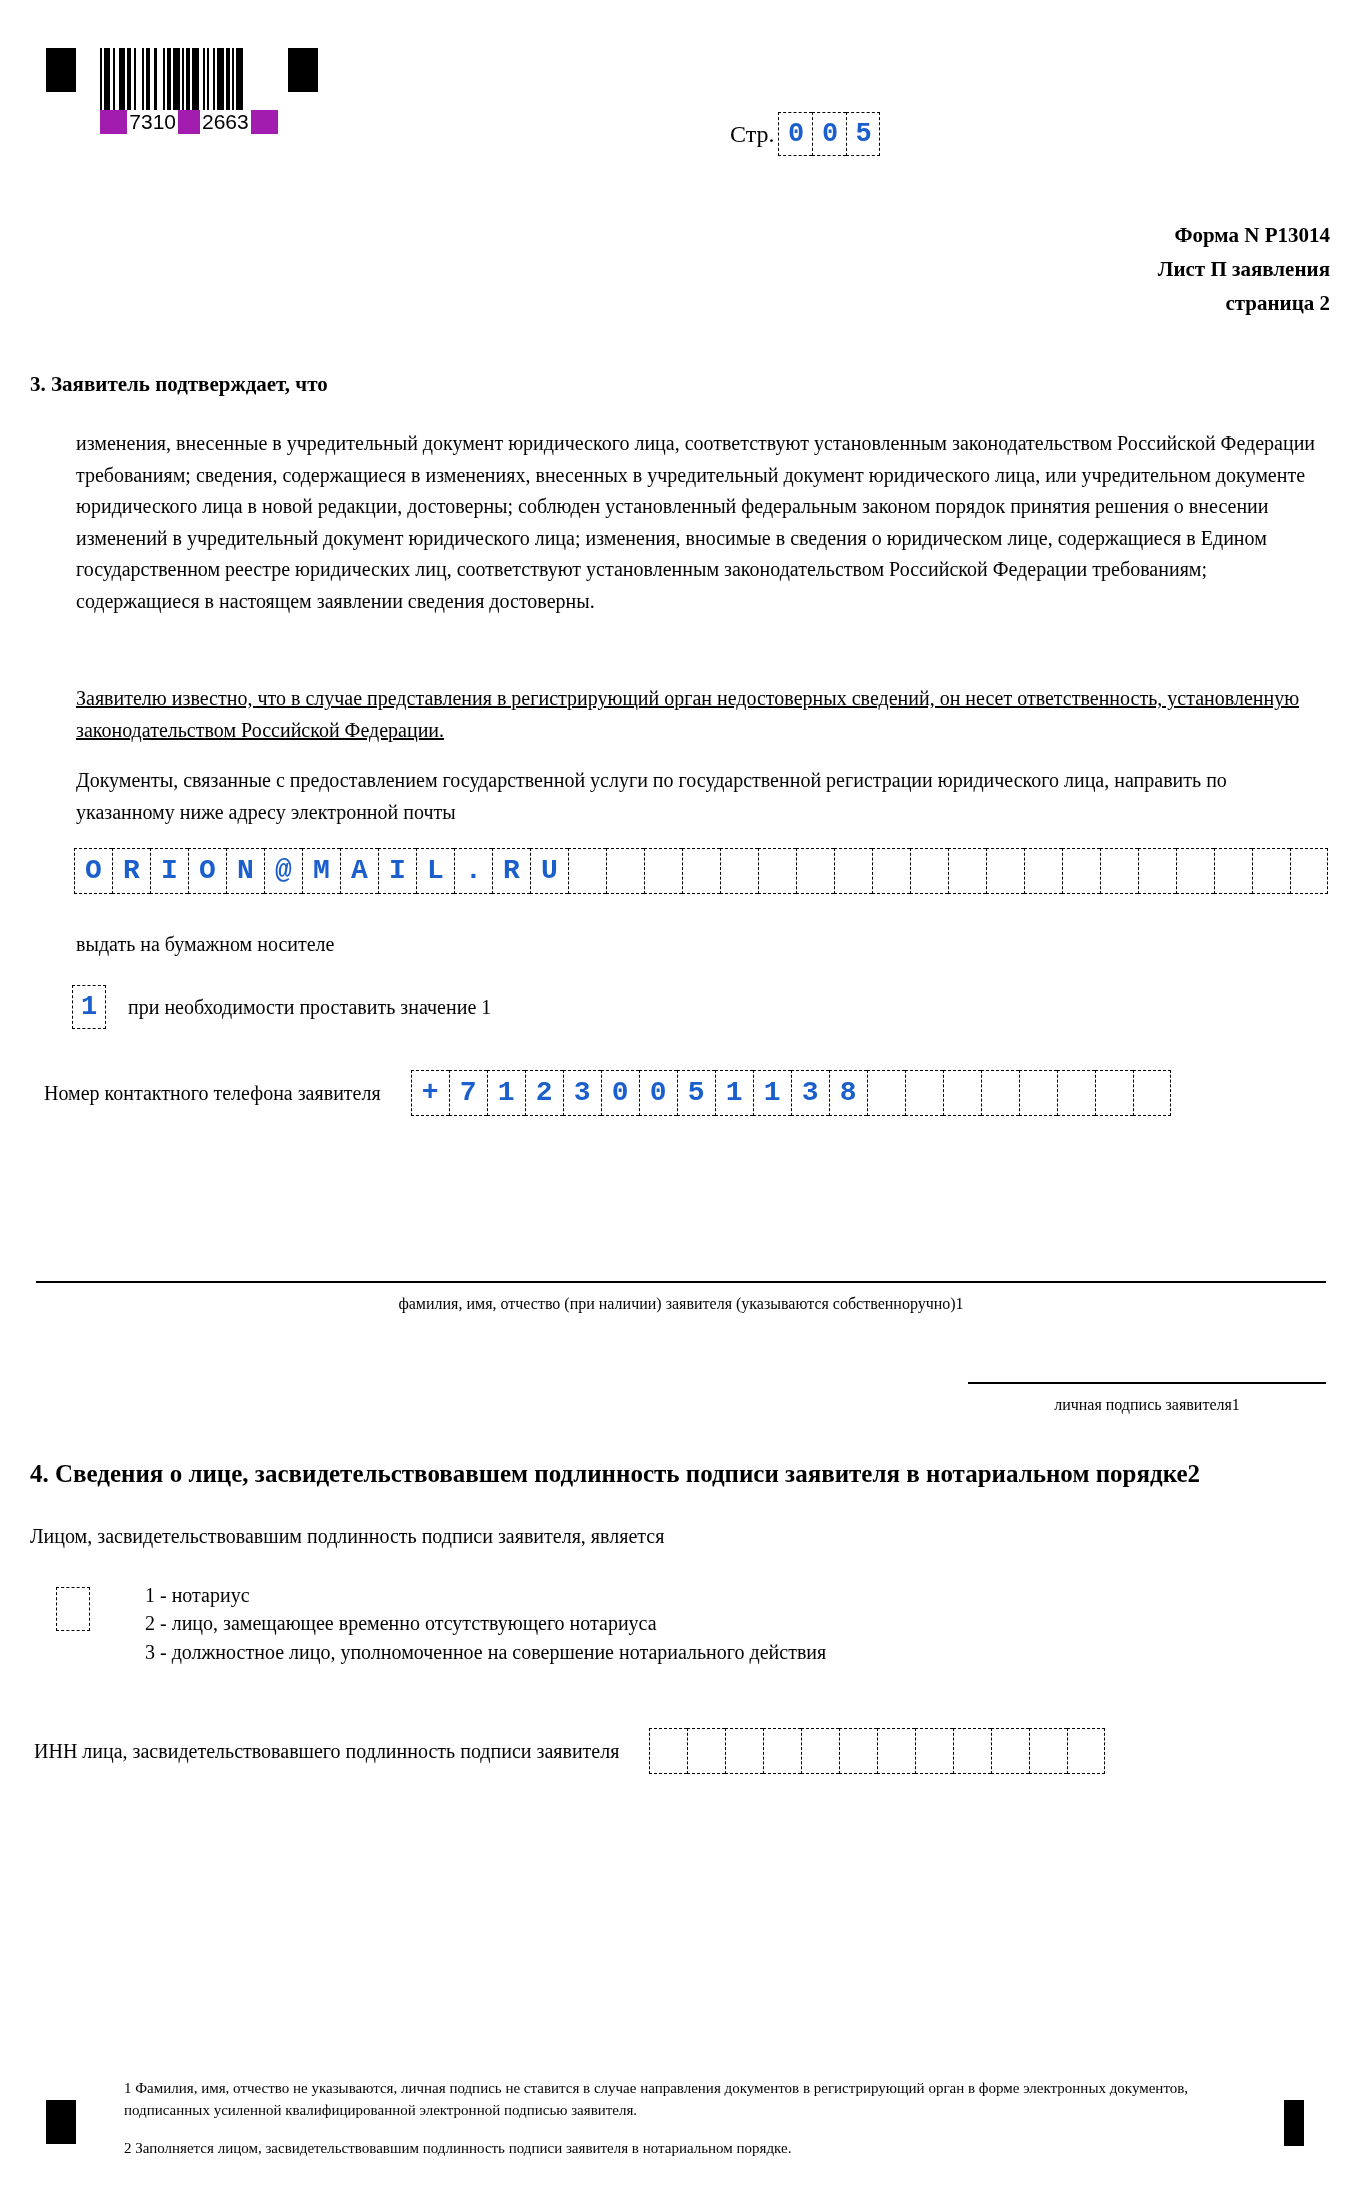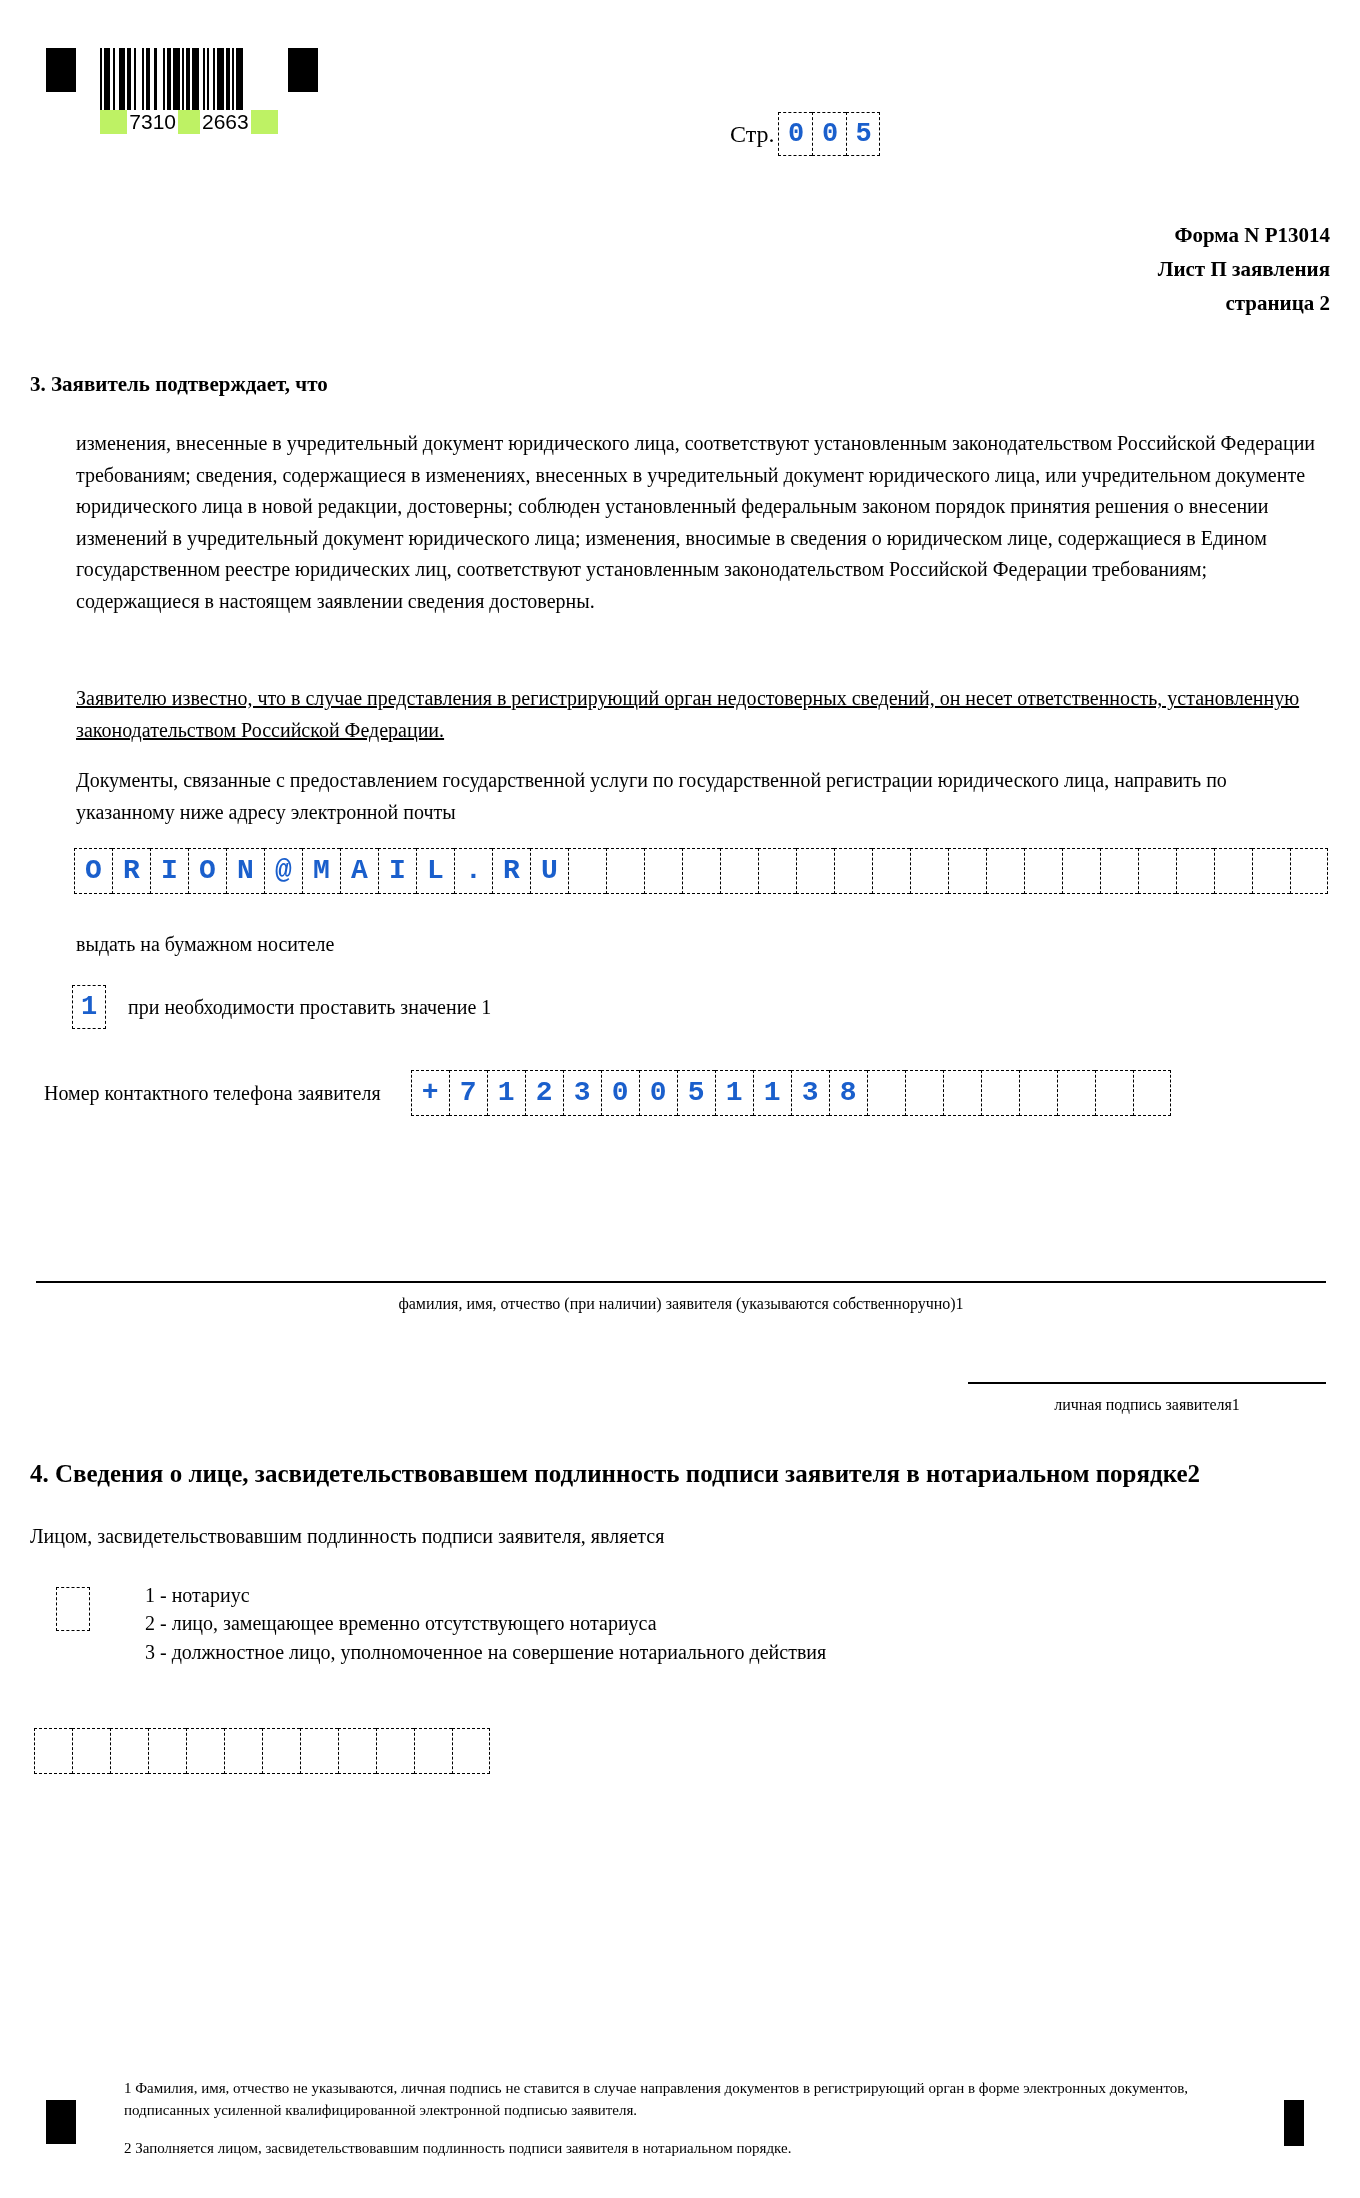--- a/index.html
+++ b/index.html
@@ -44,21 +44,21 @@
   .barcode-digits {
     position: absolute;
     left: 0; top: 62px;
     width: 178px;
     display: flex;
     justify-content: center;
     gap: 22px;
     font-family: "Liberation Sans", "DejaVu Sans", sans-serif;
     font-size: 21px;
     letter-spacing: 0px;
-    background: #bef264;
+    background: #a21caf;
   }
   .barcode-digits span { background:#fff; padding: 0 2px; }
 
   
   .page-no {
     position: absolute;
     left: 730px; top: 112px;
     display: flex;
     align-items: center;
     gap: 4px;
@@ -373,20 +373,21 @@
   <div id="sec4-intro">Лицом, засвидетельствовавшим подлинность подписи заявителя, является</div>
 
   <div class="opt-box"></div>
   <div class="opt-list">
     <div>1 - нотариус</div>
     <div>2 - лицо, замещающее временно отсутствующего нотариуса</div>
     <div>3 - должностное лицо, уполномоченное на совершение нотариального действия</div>
   </div>
 
   <div class="inn-row">
+    <span id="inn-label">ИНН лица, засвидетельствовавшего подлинность подписи заявителя</span>
     <div class="cellrow" id="inn-cells">
         <div class="cell"></div>
         <div class="cell"></div>
         <div class="cell"></div>
         <div class="cell"></div>
         <div class="cell"></div>
         <div class="cell"></div>
         <div class="cell"></div>
         <div class="cell"></div>
         <div class="cell"></div>

